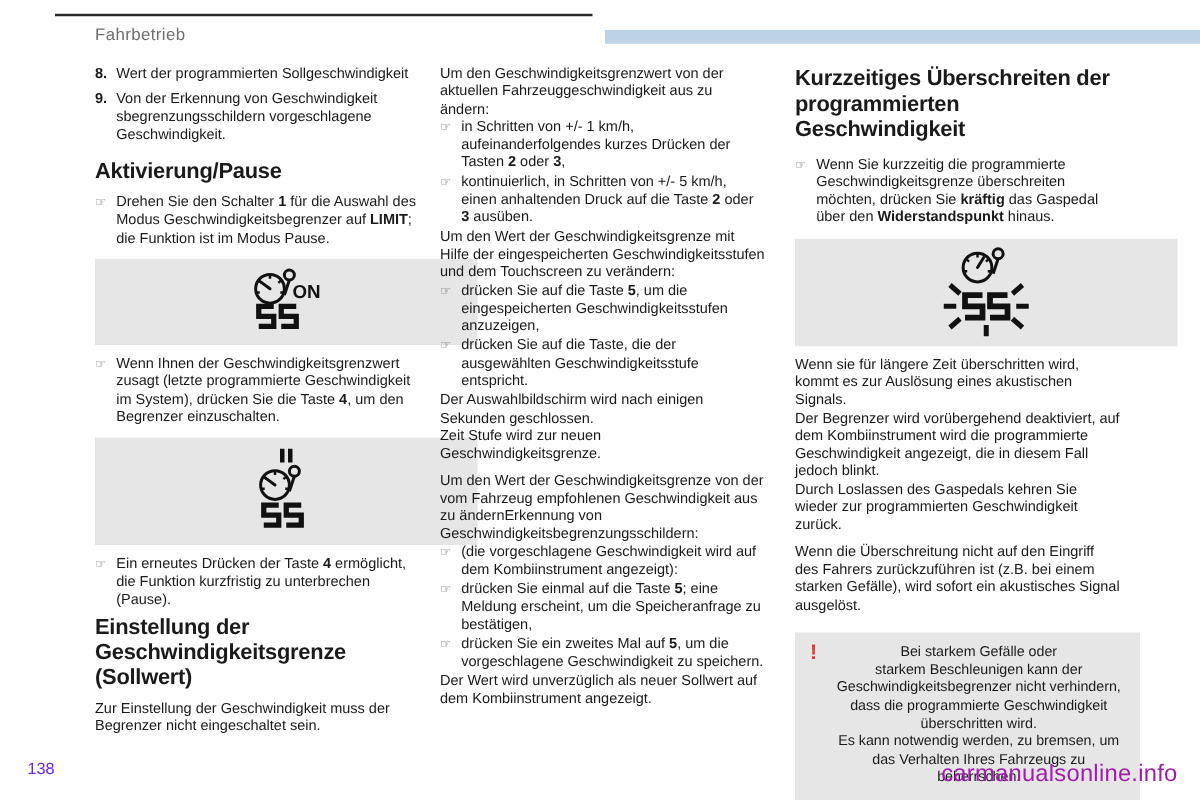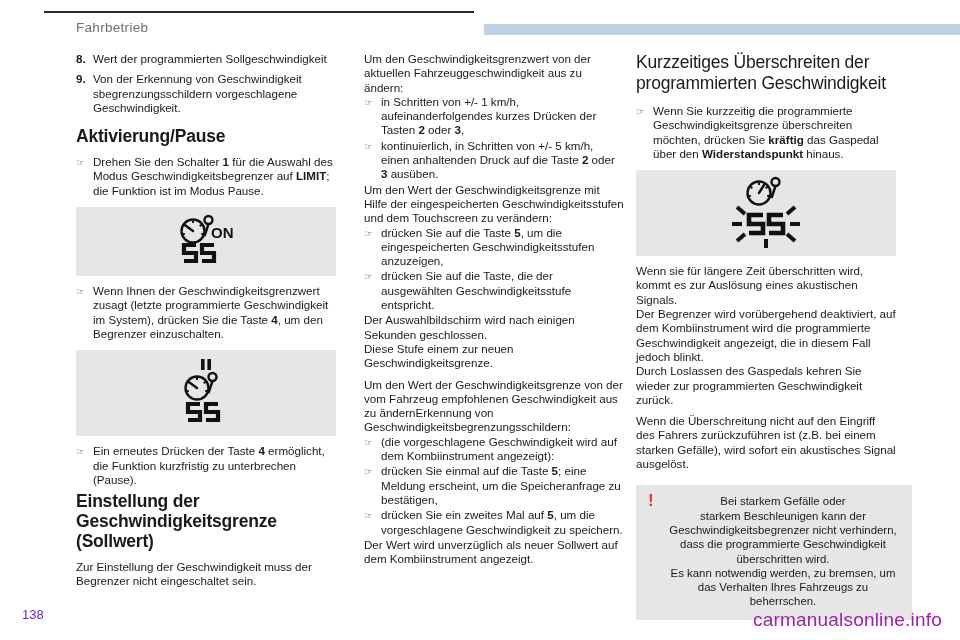--- a/index.html
+++ b/index.html
@@ -60,21 +60,21 @@
     height: 540px;
   }
   .col {
     position: absolute;
     top: 0;
     width: 260px;
     font-size: 11.6px;
     line-height: 14.3px;
   }
   .col-1 { left: 76px; }
-  .col-2 { left: 364px; }
+  .col-2 { left: 352px; }
   .col-3 { left: 636px; }
 
   
   .numlist { margin: 0; padding: 0; }
   .numitem {
     display: flex;
     margin-bottom: 6px;
   }
   .numitem .num {
     font-weight: bold;
@@ -104,34 +104,35 @@
     line-height: 20px;
     font-weight: bold;
     margin: 4px 0 9px 0;
     letter-spacing: -0.2px;
   }
   h2.section.tight { margin-top: 11px; }
 
   h2.toptitle {
     font-size: 17.5px;
     line-height: 20.5px;
-    font-weight: normal;
+    font-weight: bold;
     margin: 0 0 11px 0;
     letter-spacing: -0.2px;
   }
 
   b { font-weight: bold; }
 
   
   .illus {
     background: #e6e6e6;
     width: 260px;
     height: 69px;
     margin: 9px 0 8px 0;
     position: relative;
+    padding-left: 46px;
   }
   .illus.tall { height: 86px; }
   .illus-inner {
     position: absolute;
     left: 0; right: 0; top: 0; bottom: 0;
     display: flex;
     align-items: center;
     justify-content: center;
   }
 
@@ -293,21 +294,21 @@
       <span class="hand">☞</span>
       <span class="btxt"><span>drücken Sie auf die Taste </span><b>5</b><span>, um die eingespeicherten Geschwindigkeitsstufen anzuzeigen,</span></span>
     </div>
 
     <div class="bul">
       <span class="hand">☞</span>
       <span class="btxt">drücken Sie auf die Taste, die der ausgewählten Geschwindigkeitsstufe entspricht.</span>
     </div>
 
     <p class="para">Der Auswahlbildschirm wird nach einigen Sekunden geschlossen.</p>
-    <p class="para">Diese Stufe einem zur neuen Geschwindigkeitsgrenze.</p>
+    <p class="para">Zeit Stufe wird zur neuen Geschwindigkeitsgrenze.</p>
 
     <p class="para spaced">Um den Wert der Geschwindigkeitsgrenze von der vom Fahrzeug empfohlenen Geschwindigkeit aus zu ändernErkennung von Geschwindigkeitsbegrenzungsschildern:</p>
 
     <div class="bul">
       <span class="hand">☞</span>
       <span class="btxt">(die vorgeschlagene Geschwindigkeit wird auf dem Kombiinstrument angezeigt):</span>
     </div>
 
     <div class="bul">
       <span class="hand">☞</span>

